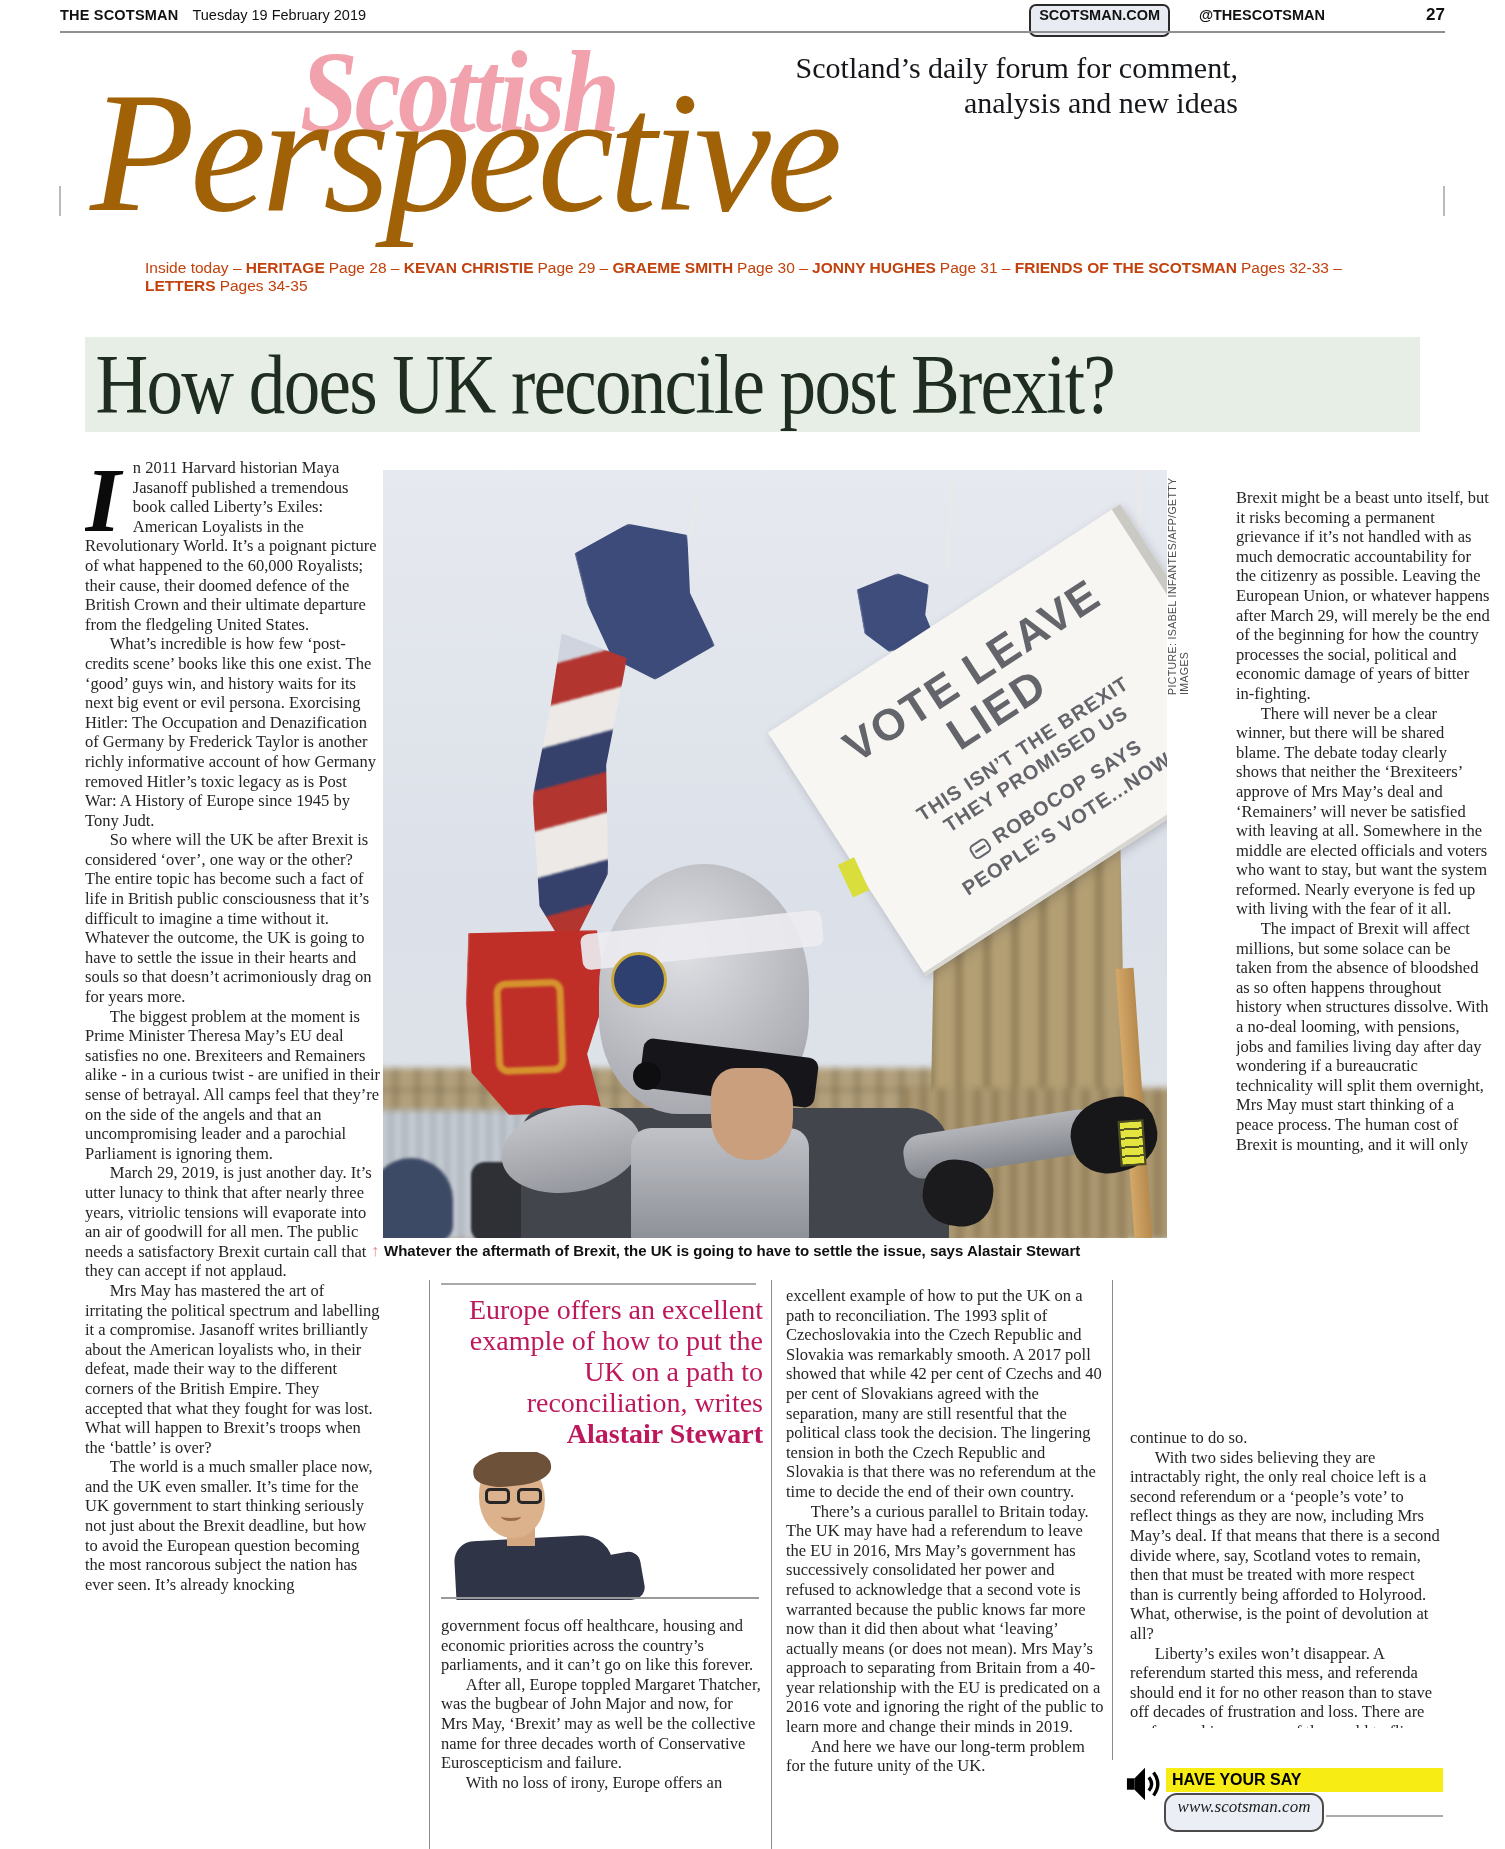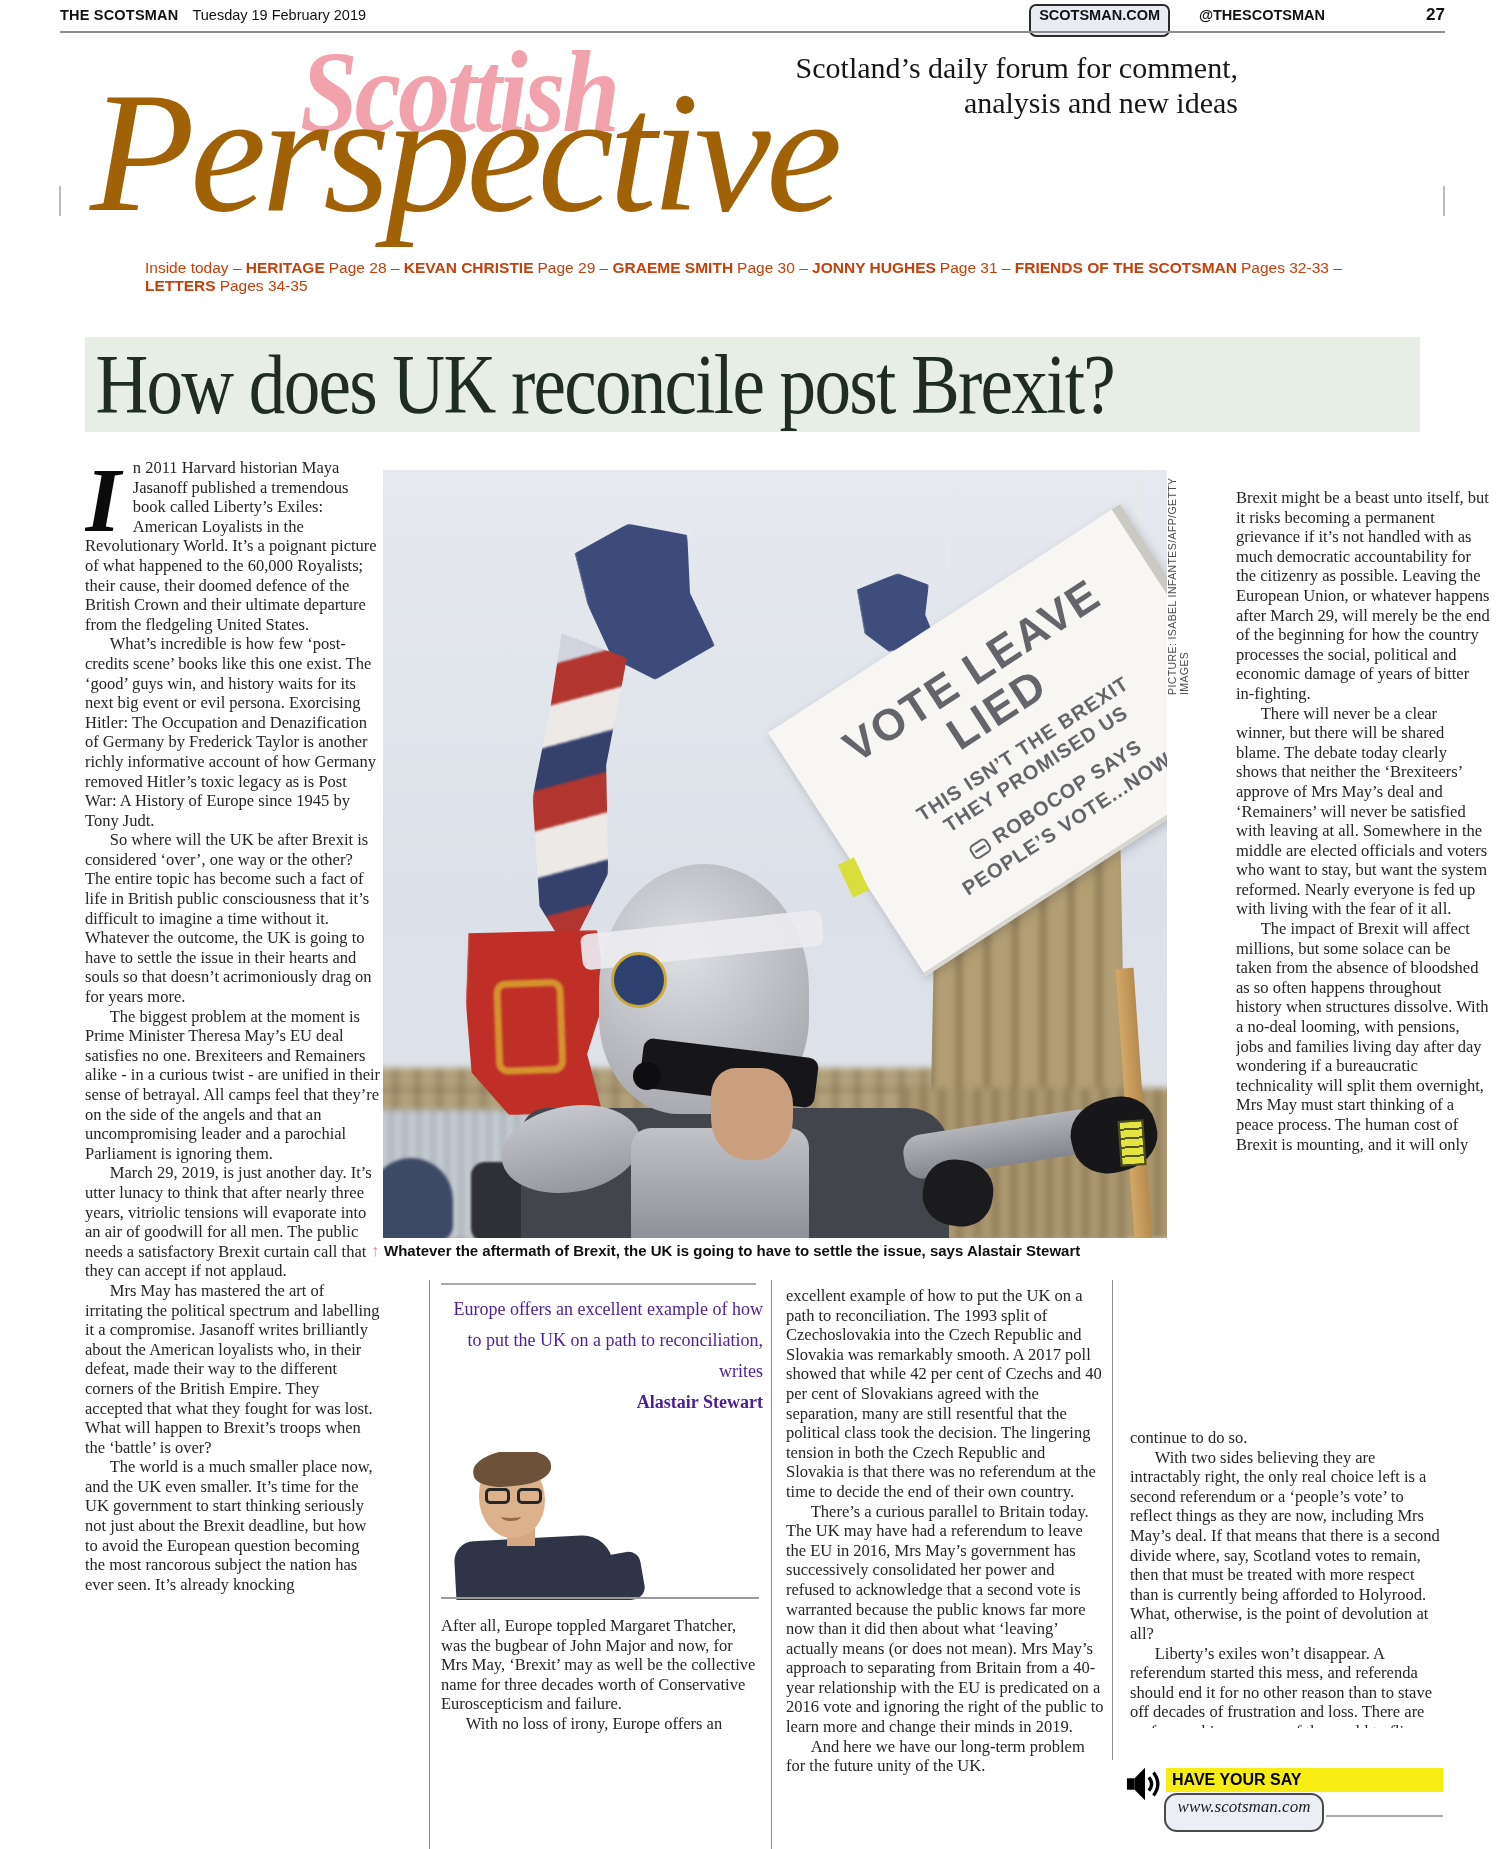--- a/index.html
+++ b/index.html
@@ -121,21 +121,21 @@
 
   
   .credit{position:absolute;left:1166px;top:465px;height:230px;writing-mode:vertical-rl;
      transform:rotate(180deg);font-size:10.5px;letter-spacing:.4px;color:#4c4c4c;z-index:4;}
   .caption{position:absolute;left:371px;top:1242px;width:720px;font-size:15px;font-weight:bold;color:#101010;}
   .cap-arrow{color:#e7828b;margin-right:5px;font-size:16px;}
 
   
   .pq-rule{position:absolute;left:441px;top:1283px;width:315px;height:2px;background:#a9a9a9;}
   .pullquote{position:absolute;left:441px;top:1294px;width:322px;text-align:right;
-     font-family:"Liberation Serif",serif;font-size:18px;line-height:31px;color:#4c1d95;}
+     font-family:"Liberation Serif",serif;font-size:28px;line-height:31px;color:#be185d;}
   .pq-author{font-weight:bold;}
   .portrait{position:absolute;left:441px;top:1452px;width:322px;height:148px;background:#fff;overflow:hidden;}
   .po{position:absolute;}
   .po-body{left:14px;top:86px;width:158px;height:64px;background:#2f3447;border-radius:20px 30px 0 0;transform:rotate(-3deg);}
   .po-shoulder{left:128px;top:104px;width:74px;height:48px;background:#2f3447;border-radius:12px;transform:rotate(-10deg);}
   .po-neck{left:66px;top:68px;width:28px;height:26px;background:#d5a781;}
   .po-head{left:38px;top:6px;width:66px;height:80px;background:#dcb28c;border-radius:46% 54% 48% 52%;}
   .po-hair{left:32px;top:-2px;width:78px;height:36px;background:#6d5138;border-radius:50% 50% 42% 42%;transform:rotate(-6deg);}
   .po-lens{width:25px;height:16px;border:3px solid #262626;border-radius:5px;position:absolute;}
   .po-smile{left:60px;top:60px;width:20px;height:9px;border-bottom:3px solid #9c6a4a;border-radius:50%;position:absolute;}
@@ -263,20 +263,21 @@
     <div class="po po-neck" data-name="portrait-neck"></div>
     <div class="po po-head" data-name="portrait-head"></div>
     <div class="po po-hair" data-name="portrait-hair"></div>
     <div class="po-lens" style="left:44px;top:36px;" data-name="portrait-glasses"></div>
     <div class="po-lens" style="left:76px;top:36px;" data-name="portrait-glasses"></div>
     <div class="po-smile" data-name="portrait-smile"></div>
     <div class="po-rule" data-name="portrait-rule"></div>
   </div>
 
   <div class="col" id="col2" data-name="article-column-2">
+    <p data-name="paragraph">government focus off healthcare, housing and economic priorities across the country’s parliaments, and it can’t go on like this forever.</p>
     <p data-name="paragraph">After all, Europe toppled Margaret Thatcher, was the bugbear of John Major and now, for Mrs May, ‘Brexit’ may as well be the collective name for three decades worth of Conservative Euroscepticism and failure.</p>
     <p data-name="paragraph">With no loss of irony, Europe offers an</p>
   </div>
 
   <div class="col" id="col3" data-name="article-column-3">
     <p data-name="paragraph">excellent example of how to put the UK on a path to reconciliation. The 1993 split of Czechoslovakia into the Czech Republic and Slovakia was remarkably smooth. A 2017 poll showed that while 42 per cent of Czechs and 40 per cent of Slovakians agreed with the separation, many are still resentful that the political class took the decision. The lingering tension in both the Czech Republic and Slovakia is that there was no referendum at the time to decide the end of their own country.</p>
     <p data-name="paragraph">There’s a curious parallel to Britain today. The UK may have had a referendum to leave the EU in 2016, Mrs May’s government has successively consolidated her power and refused to acknowledge that a second vote is warranted because the public knows far more now than it did then about what ‘leaving’ actually means (or does not mean). Mrs May’s approach to separating from Britain from a 40-year relationship with the EU is predicated on a 2016 vote and ignoring the right of the public to learn more and change their minds in 2019.</p>
     <p data-name="paragraph">And here we have our long-term problem for the future unity of the UK.</p>
   </div>
 

